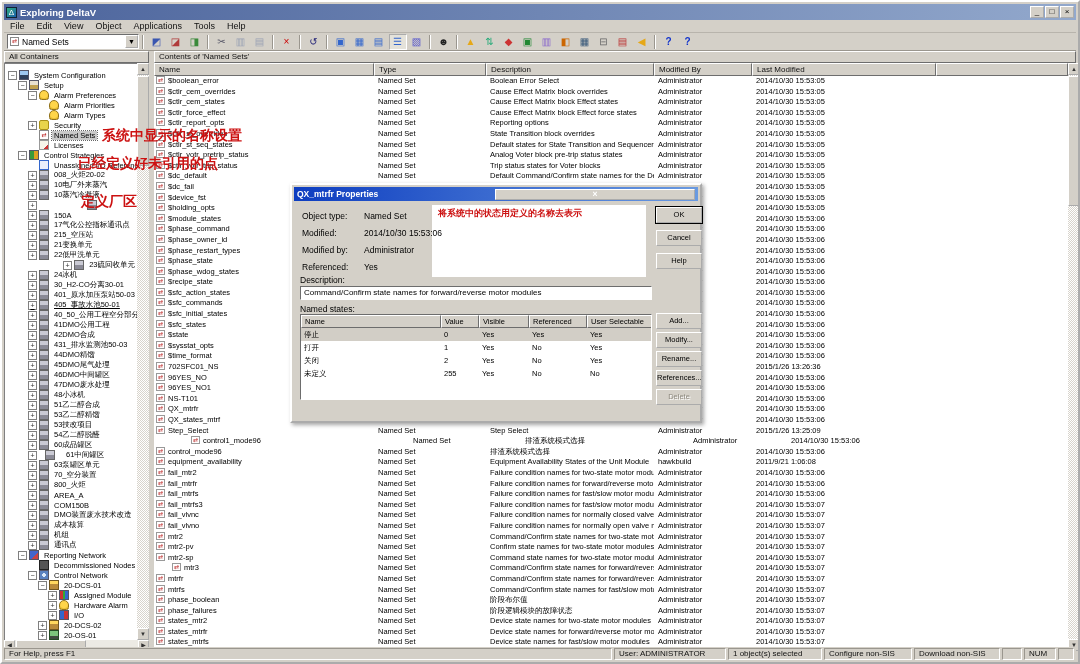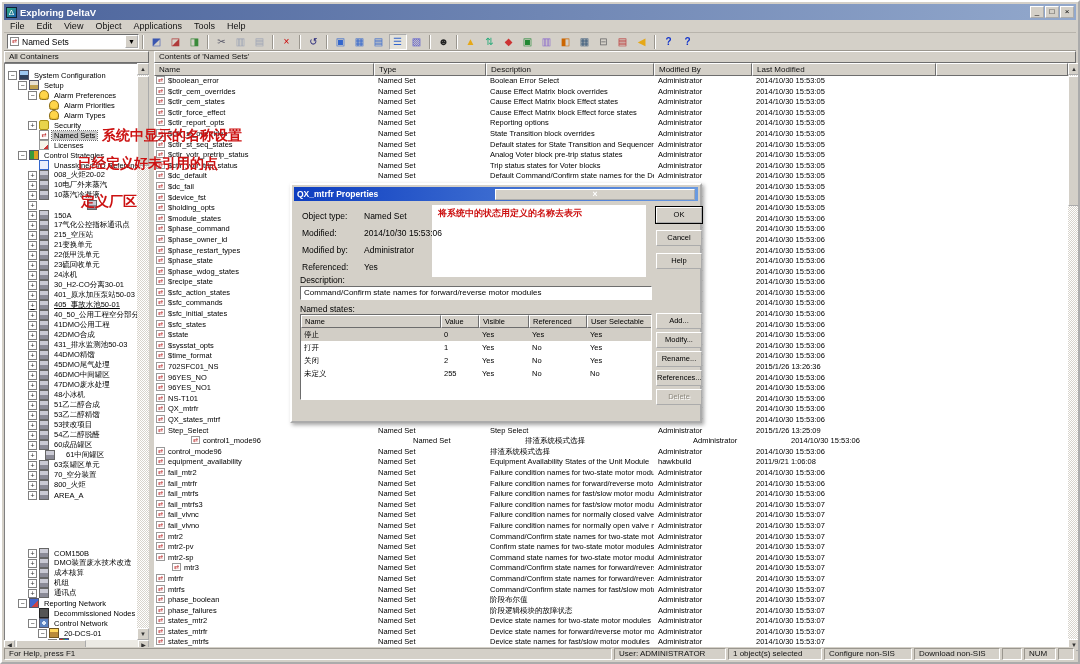--- a/index.html
+++ b/index.html
@@ -254,21 +254,21 @@
       <div class="tree-row" style="padding-left: 23px;">
         <span class="exp">+</span>
         <span class="ic ic-plant"></span>
         <span class="tlabel">21变换单元</span>
       </div>
       <div class="tree-row" style="padding-left: 23px;">
         <span class="exp">+</span>
         <span class="ic ic-plant"></span>
         <span class="tlabel">22低甲洗单元</span>
       </div>
-      <div class="tree-row" style="padding-left: 23px;">
+      <div class="tree-row" style="padding-left: 23px; justify-content: flex-end;">
         <span class="exp">+</span>
         <span class="ic ic-plant"></span>
         <span class="tlabel">23硫回收单元</span>
       </div>
       <div class="tree-row" style="padding-left: 23px;">
         <span class="exp">+</span>
         <span class="ic ic-plant"></span>
         <span class="tlabel">24冰机</span>
       </div>
       <div class="tree-row" style="padding-left: 23px;">
@@ -374,21 +374,21 @@
       <div class="tree-row" style="padding-left: 23px;">
         <span class="exp">+</span>
         <span class="ic ic-plant"></span>
         <span class="tlabel">800_火炬</span>
       </div>
       <div class="tree-row" style="padding-left: 23px;">
         <span class="exp">+</span>
         <span class="ic ic-plant"></span>
         <span class="tlabel">AREA_A</span>
       </div>
-      <div class="tree-row" style="padding-left: 23px; margin-top: 48px;">
+      <div class="tree-row" style="padding-left: 23px;">
         <span class="exp">+</span>
         <span class="ic ic-plant"></span>
         <span class="tlabel">COM150B</span>
       </div>
       <div class="tree-row" style="padding-left: 23px;">
         <span class="exp">+</span>
         <span class="ic ic-plant"></span>
         <span class="tlabel">DMO装置废水技术改造</span>
       </div>
       <div class="tree-row" style="padding-left: 23px;">

